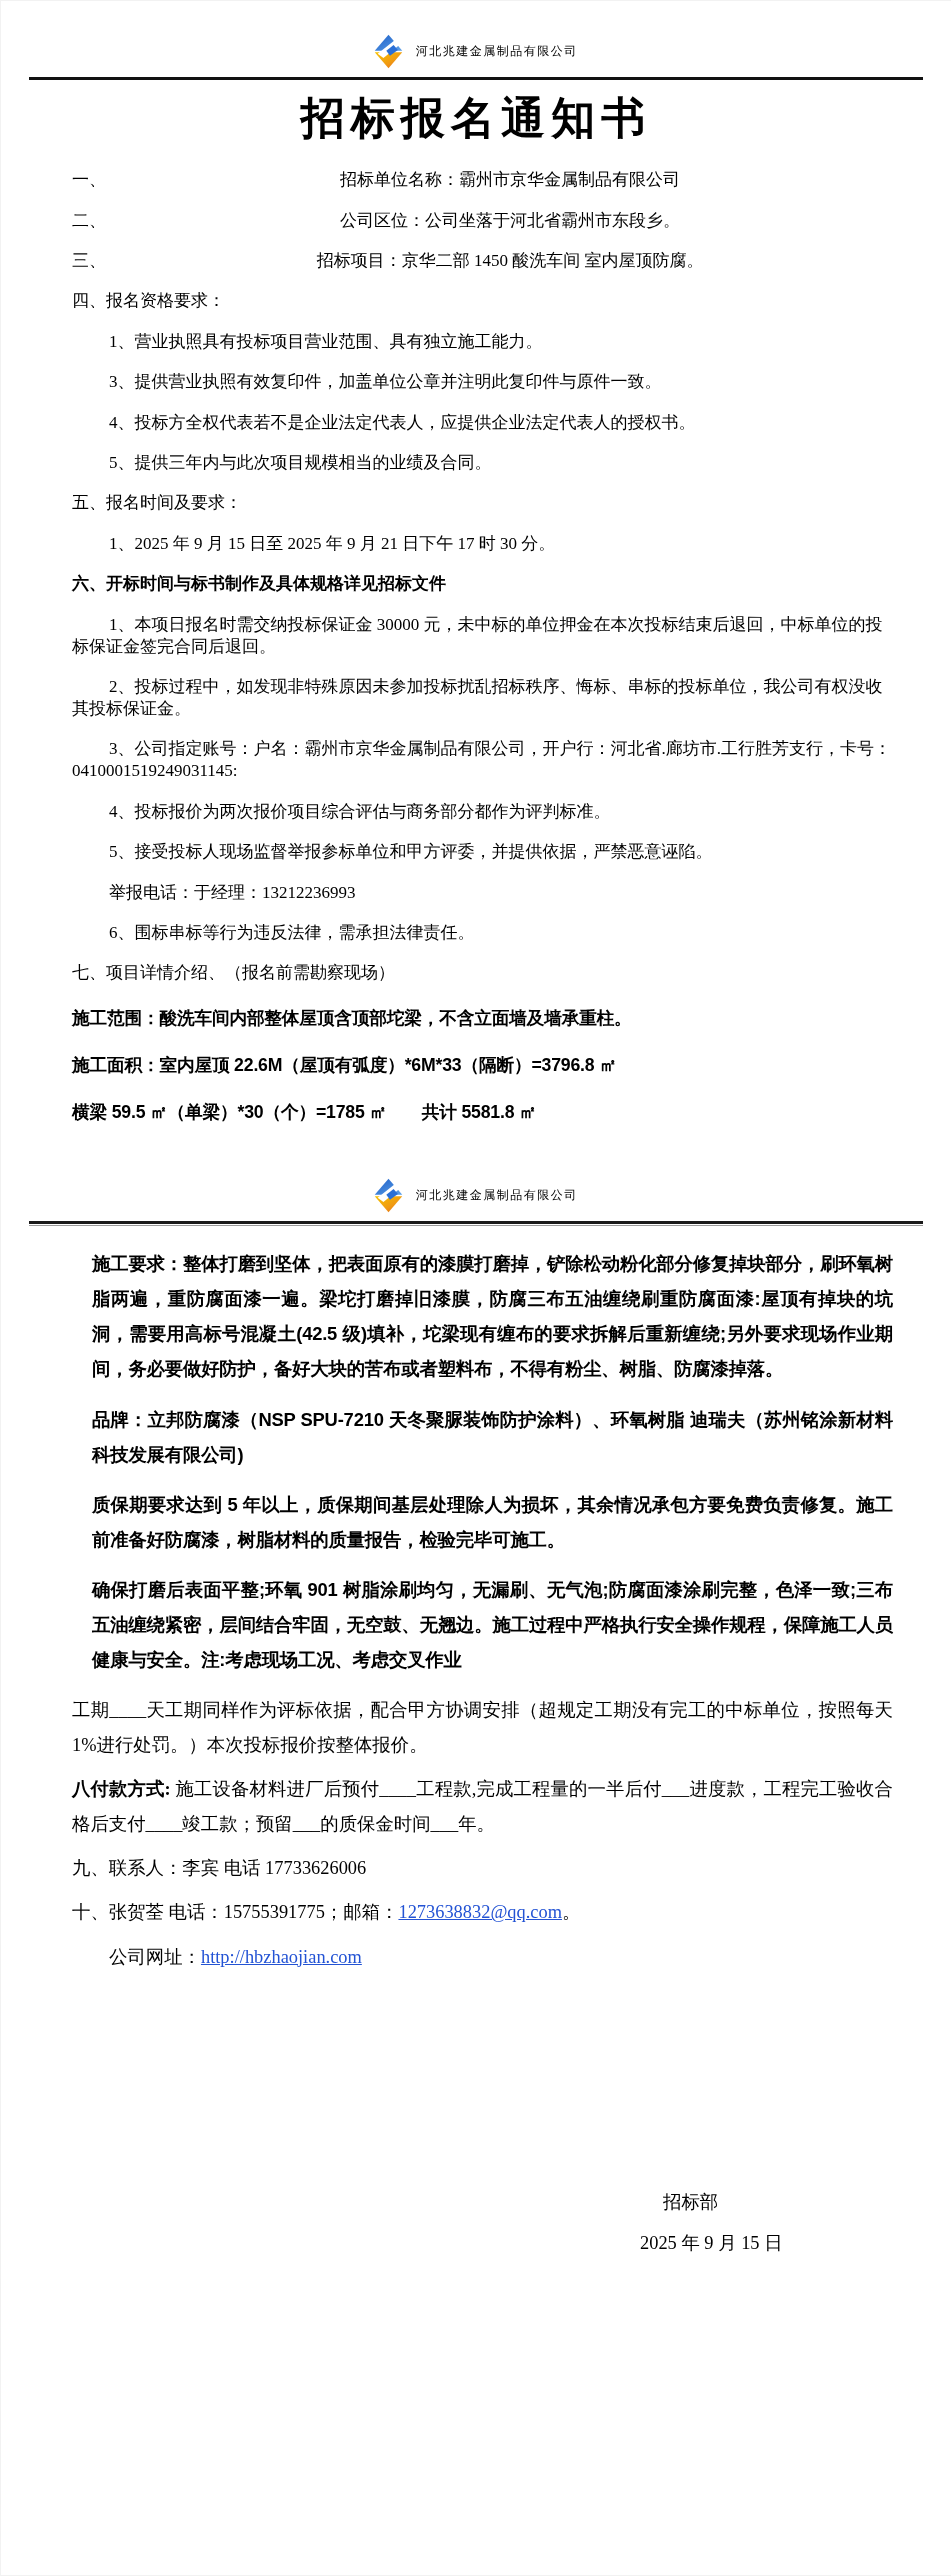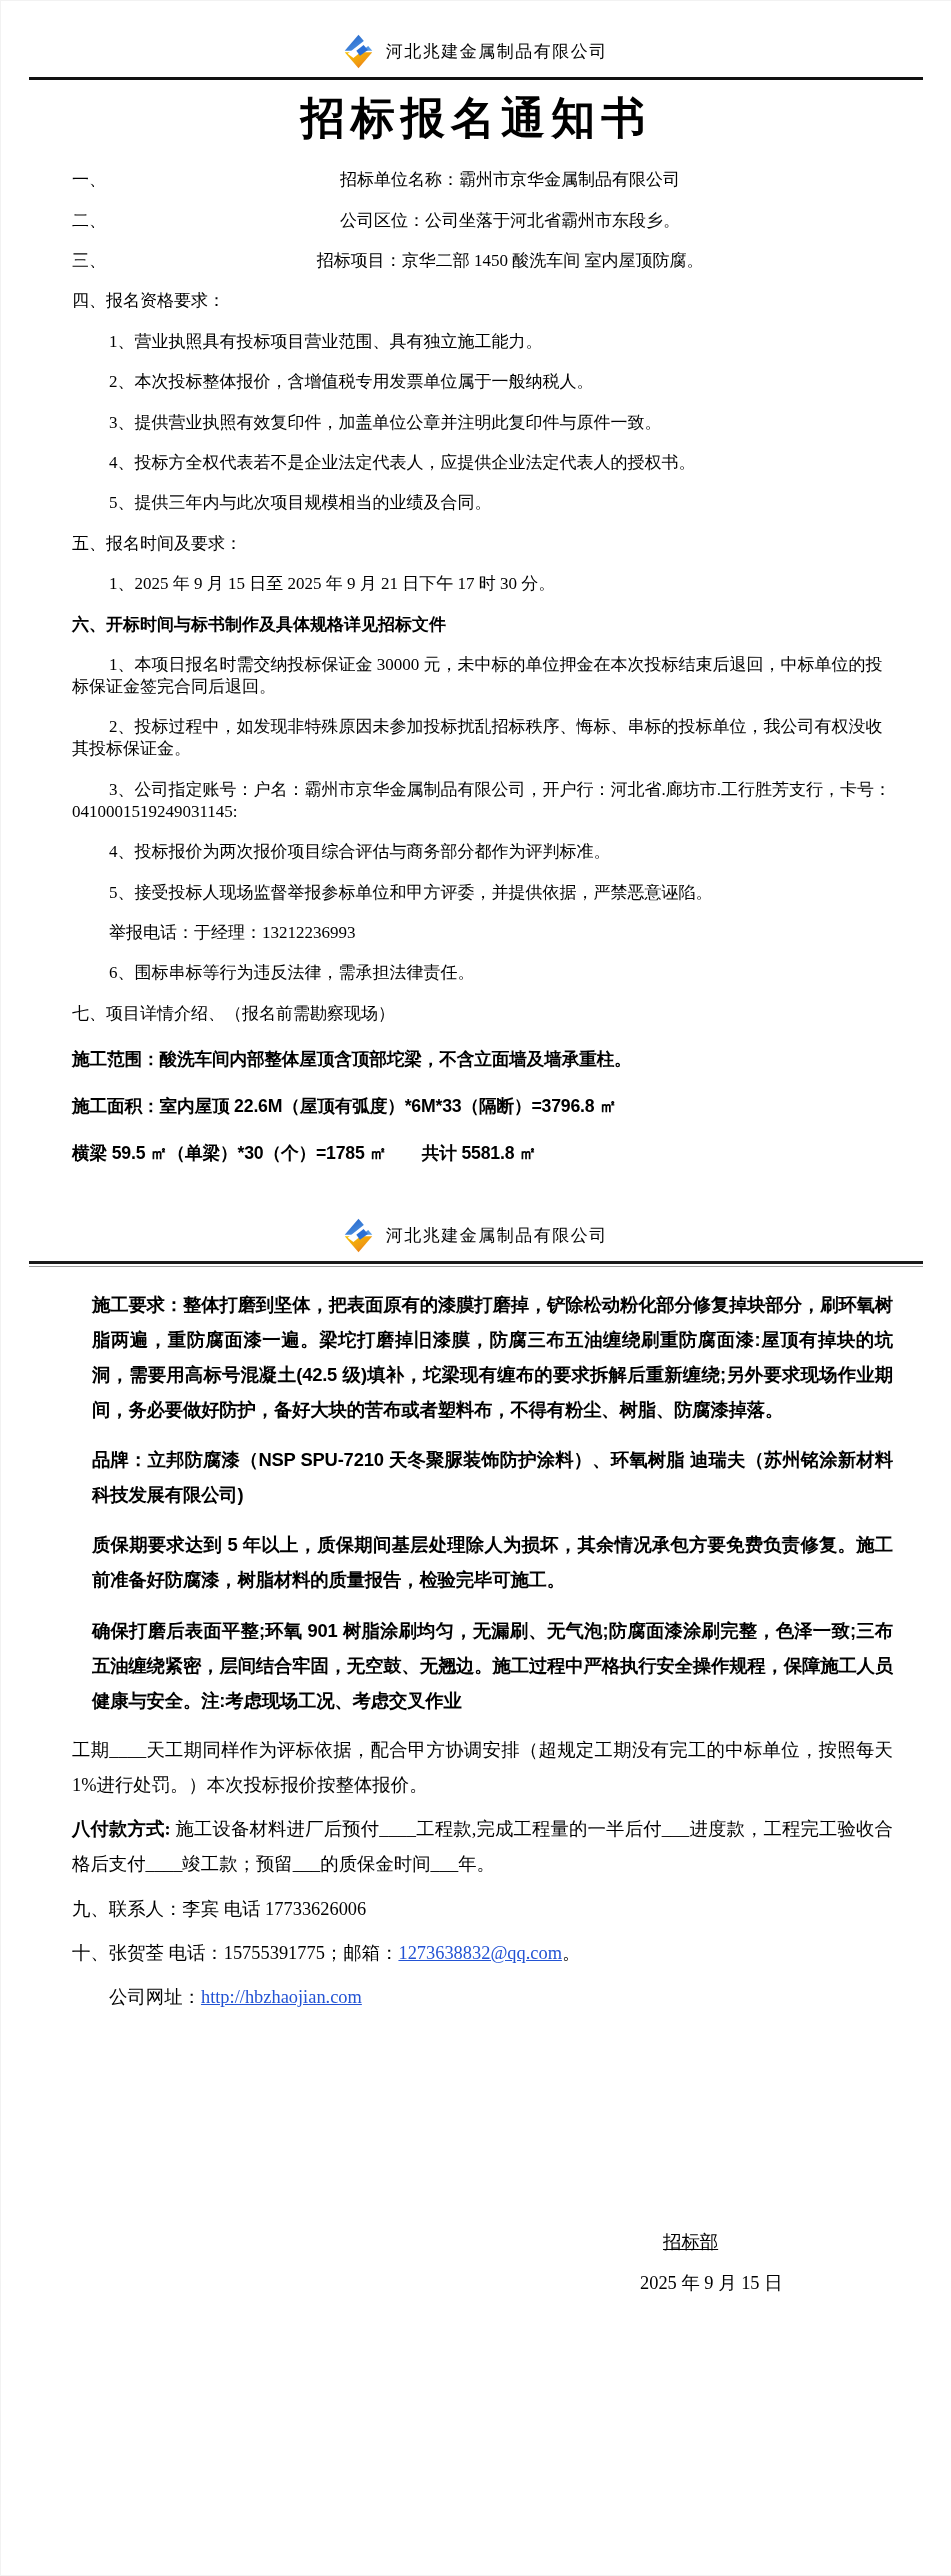--- a/index.html
+++ b/index.html
@@ -4,21 +4,21 @@
 <style>
   html,body{margin:0;padding:0;background:#ffffff;}
   .page{
     width:952px;min-height:2576px;box-sizing:border-box;background:#fff;
     border:1.5px solid #f2f2f2;color:#000;
     font-family:"Liberation Serif","DejaVu Serif",serif;
   }
   
   .hdr{display:flex;align-items:center;justify-content:center;gap:12.3px;padding-top:26px;height:48px;}
   .hdr .logo{width:29px;height:35px;flex:0 0 auto;}
-  .hdr .name{font-size:17px;letter-spacing:1.5px;}
+  .hdr .name{font-size:12px;letter-spacing:1.5px;}
   .rule{margin:1.5px 28px 0;height:3.1px;background:#121212;}
   .rule2{margin:1.5px 28px 0;}
   .rule2 .a{height:3.1px;background:#1a1a1a;}
   .rule2 .b{height:0.8px;background:#9a9a9a;margin-top:1.5px;}
   
   .title{text-align:center;font-weight:bold;font-size:44px;letter-spacing:6.1px;margin:9.2px 0 21.5px;}
   
   .body1{padding:0 58px 0 71px;font-size:17px;line-height:22px;}
   .body1 p{margin:0 0 18.4px;}
   .item{display:flex;margin:0 0 18.4px;}
@@ -39,21 +39,21 @@
     margin:20px 0 15.4px 20px;text-align:justify;letter-spacing:-0.2px;
   }
   .para2 + .para2{margin-top:0;}
   .para-serif{margin:0 0 9.2px;text-align:justify;}
   .pay-label{font-weight:bold;}
   .contact{margin:0 0 9.2px;}
   .site{margin:7.7px 0 0;text-indent:37px;}
   a.link{color:#2353d4;text-decoration:underline;cursor:pointer;}
   
   .footer{font-size:18.4px;line-height:23px;}
-  .footer .dept{margin-top:216px;padding-left:662px;text-decoration:underline;}
+  .footer .dept{margin-top:216px;padding-left:662px;}
   .footer .date{margin-top:18.4px;padding-left:619px;margin-left:20px;}
 </style>
 </head>
 <body>
 
 <div class="page">
 
   <div class="hdr">
     <svg class="logo" viewBox="0 0 40 48" aria-hidden="true">
       <defs>
@@ -88,21 +88,20 @@
       <span class="num">二、</span>
       <span class="txt">公司区位：公司坐落于河北省霸州市东段乡。</span>
     </div>
     <div class="item">
       <span class="num">三、</span>
       <span class="txt">招标项目：京华二部 1450 酸洗车间 室内屋顶防腐。</span>
     </div>
 
     <p>四、报名资格要求：</p>
     <p class="sub">1、营业执照具有投标项目营业范围、具有独立施工能力。</p>
-    <p class="sub">2、本次投标整体报价，含增值税专用发票单位属于一般纳税人。</p>
     <p class="sub">3、提供营业执照有效复印件，加盖单位公章并注明此复印件与原件一致。</p>
     <p class="sub">4、投标方全权代表若不是企业法定代表人，应提供企业法定代表人的授权书。</p>
     <p class="sub">5、提供三年内与此次项目规模相当的业绩及合同。</p>
 
     <p>五、报名时间及要求：</p>
     <p class="sub">1、2025 年 9 月 15 日至 2025 年 9 月 21 日下午 17 时 30 分。</p>
 
     <p class="h-bold">六、开标时间与标书制作及具体规格详见招标文件</p>
     <p class="sub">1、本项日报名时需交纳投标保证金 30000 元，未中标的单位押金在本次投标结束后退回，中标单位的投标保证金签完合同后退回。</p>
     <p class="sub">2、投标过程中，如发现非特殊原因未参加投标扰乱招标秩序、悔标、串标的投标单位，我公司有权没收其投标保证金。</p>

